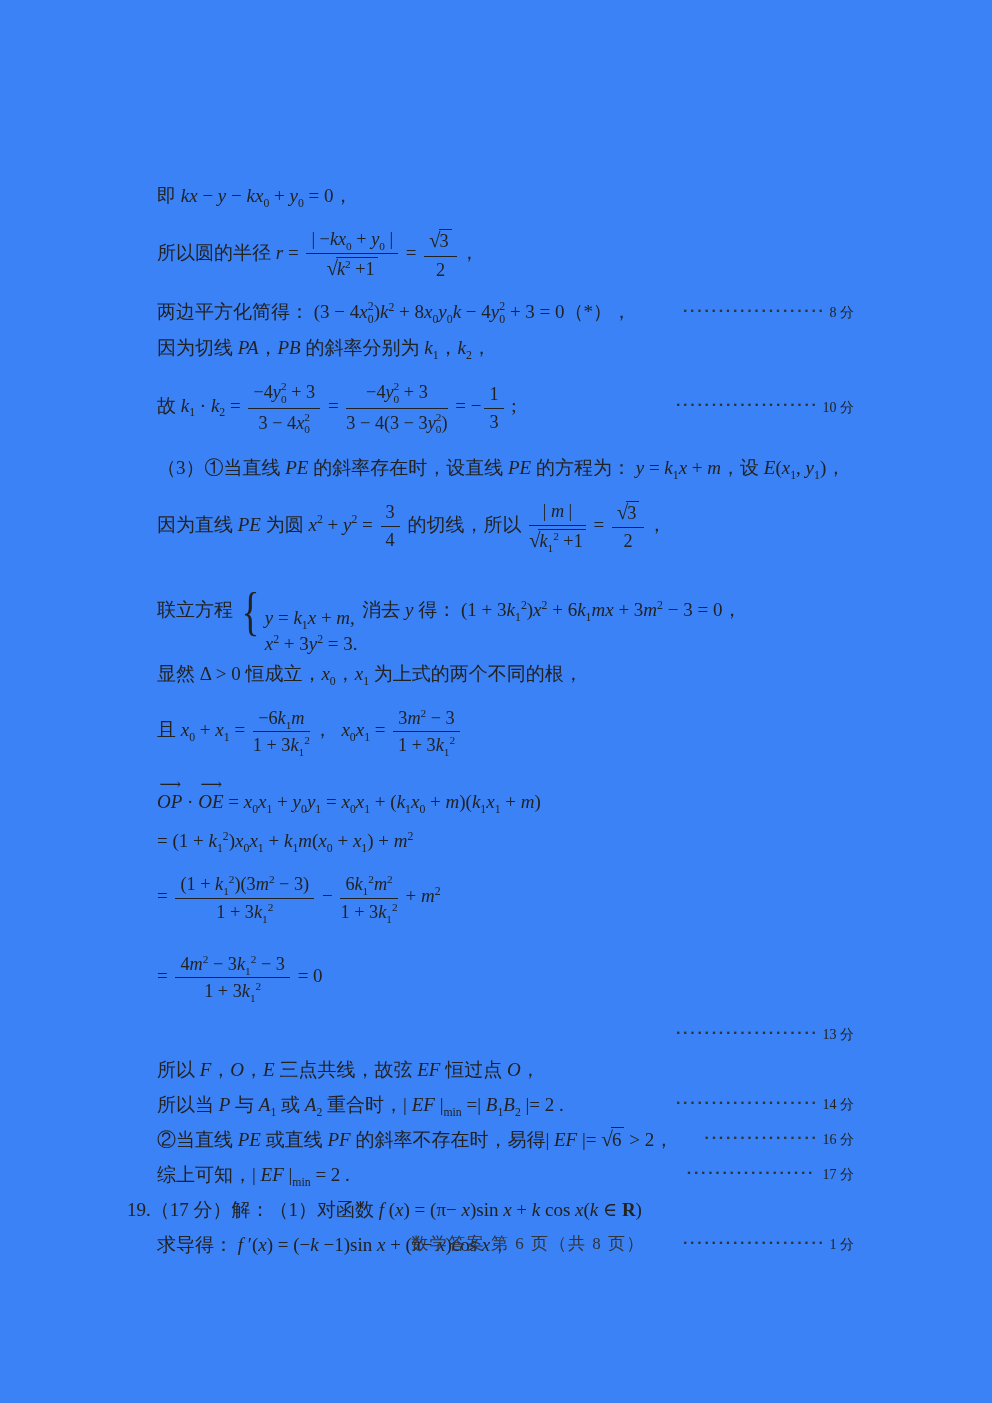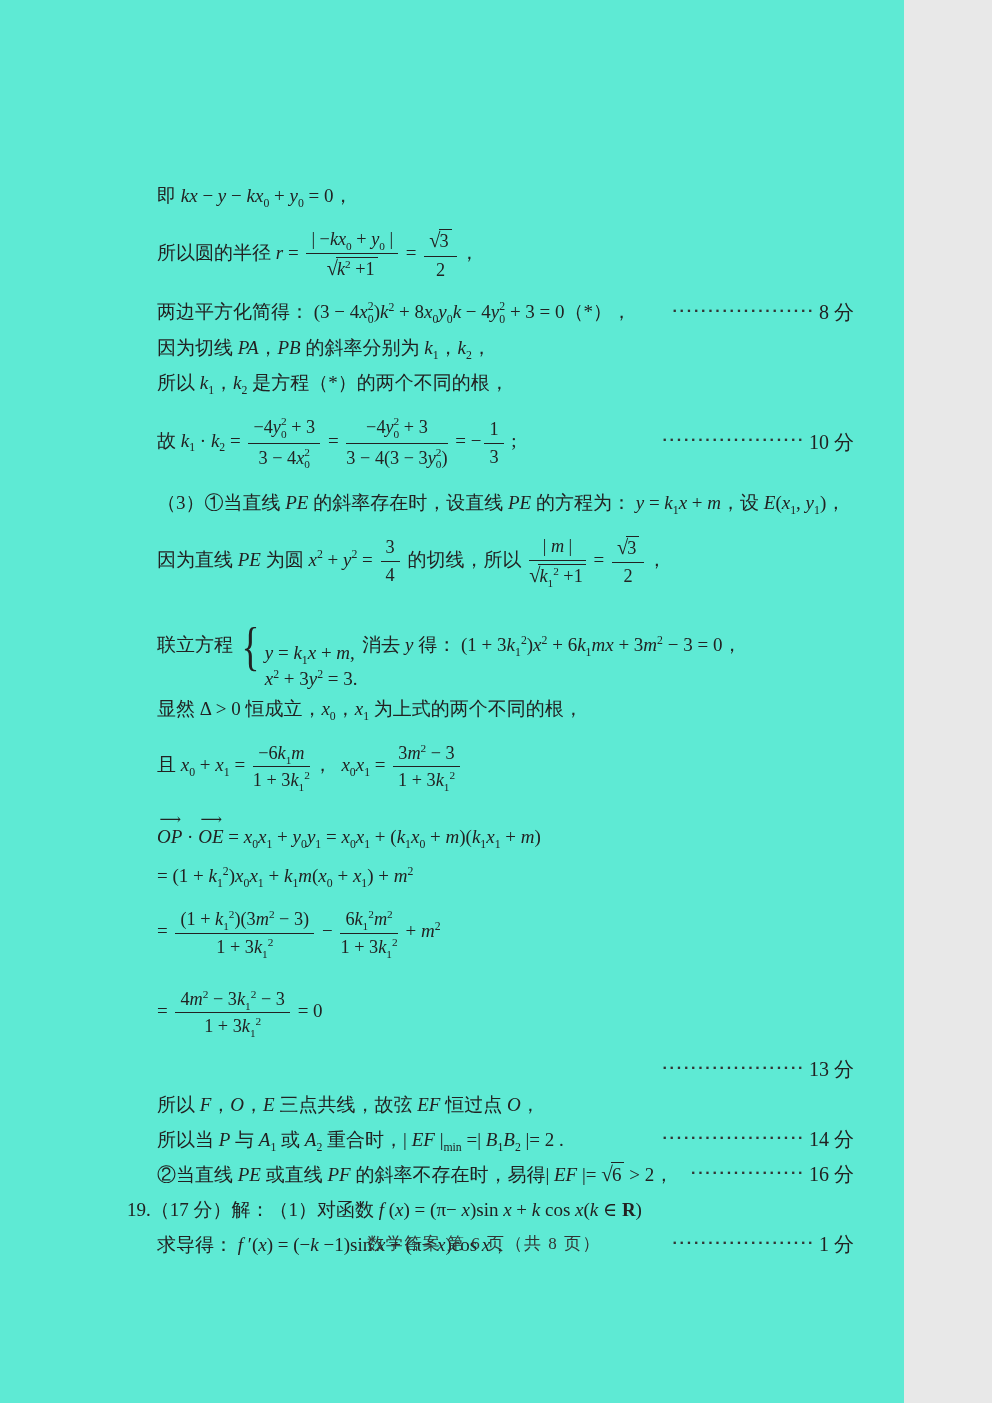--- a/index.html
+++ b/index.html
@@ -1,16 +1,16 @@
 <!DOCTYPE html>
 <html><head>
 <meta charset="utf-8">
 <style>
   html,body{margin:0;padding:0;background:#e8e8e8;}
-  .page{position:relative;width:904px;height:1403px;background:#5eead4;color:#222;
+  .page{position:relative;width:992px;height:1403px;background:#3b82f6;color:#222;
         font-family:"Liberation Serif","DejaVu Serif",serif;overflow:hidden;text-decoration:underline;}
   .content{position:absolute;left:157px;top:178px;width:697px;display:flex;flex-direction:column;}
   .line{display:flex;align-items:center;min-height:35px;font-size:19px;line-height:1.25;}
   .line.tall{min-height:64px;}
   .line.xl{min-height:72px;}
   .line.vecline{min-height:44px;padding-top:8px;}
   .line.outdent{margin-left:-30px;}
   .line-content{white-space:pre;}
   .tok-c{font-family:"Liberation Serif","DejaVu Serif",serif;}
   .tok-i{font-style:italic;}
@@ -28,44 +28,41 @@
   .vec-arrow{position:absolute;top:-13px;left:0;width:100%;text-align:center;font-size:15px;
              font-style:normal;letter-spacing:-1px;}
   .vec-body{font-style:italic;}
   .tok-cs{display:inline-flex;align-items:center;vertical-align:middle;}
   .cs-brace{font-size:52px;font-weight:400;line-height:1;transform:scaleX(0.72);margin-right:2px;}
   .cs-col{display:inline-flex;flex-direction:column;margin-top:38px;}
   .cs-row{white-space:pre;line-height:1.35;}
   .score{margin-left:auto;display:flex;align-items:center;white-space:pre;}
   .score-dots{font-family:"DejaVu Sans",sans-serif;font-weight:bold;font-size:13px;
               letter-spacing:2.2px;color:#333;transform:translateY(-2px);}
-  .score-label{font-size:20px;padding-left:4px;text-align:right;}
+  .score-label{font-size:14px;padding-left:4px;text-align:right;}
   .footer{position:absolute;left:0;top:1232px;width:100%;text-align:center;font-size:17px;
           letter-spacing:1.5px;color:#333;padding-left:32px;}
 </style>
 </head>
 <body>
 
 <div class="page">
   <div class="content">
       <div class="line">
         <span class="line-content"><span class="tok-c">即 </span><span class="tok-i">kx</span><span class="tok-u"> − </span><span class="tok-i">y</span><span class="tok-u"> − </span><span class="tok-i">kx</span><sub class="tok-sb">0</sub><span class="tok-u"> + </span><span class="tok-i">y</span><sub class="tok-sb">0</sub><span class="tok-u"> = 0</span><span class="tok-c">，</span></span>
       </div>
       <div class="line tall xl">
         <span class="line-content"><span class="tok-c">所以圆的半径 </span><span class="tok-i">r</span><span class="tok-u"> = </span><span class="tok-fr"><span class="frac-n"><span class="tok-u">| −</span><span class="tok-i">kx</span><sub class="tok-sb">0</sub><span class="tok-u"> + </span><span class="tok-i">y</span><sub class="tok-sb">0</sub><span class="tok-u"> |</span></span><span class="frac-d"><span class="tok-sq"><span class="rad">√</span><span class="radarg"><span class="tok-i">k</span><sup class="tok-sp">2</sup><span class="tok-u"> +1</span></span></span></span></span><span class="tok-u"> = </span><span class="tok-fr"><span class="frac-n"><span class="tok-sq"><span class="rad">√</span><span class="radarg"><span class="tok-u">3</span></span></span></span><span class="frac-d"><span class="tok-u">2</span></span></span><span class="tok-c">，</span></span>
       </div>
       <div class="line">
         <span class="line-content"><span class="tok-c">两边平方化简得： </span><span class="tok-u">(3 − 4</span><span class="tok-i">x</span><span class="tok-ss"><span class="ss-p">2</span><span class="ss-b">0</span></span><span class="tok-u">)</span><span class="tok-i">k</span><sup class="tok-sp">2</sup><span class="tok-u"> + 8</span><span class="tok-i">x</span><sub class="tok-sb">0</sub><span class="tok-i">y</span><sub class="tok-sb">0</sub><span class="tok-i">k</span><span class="tok-u"> − 4</span><span class="tok-i">y</span><span class="tok-ss"><span class="ss-p">2</span><span class="ss-b">0</span></span><span class="tok-u"> + 3 = 0</span><span class="tok-c">（*），</span></span>
         <span class="score"><span class="score-dots">····················</span><span class="score-label">8 分</span></span>
       </div>
       <div class="line">
         <span class="line-content"><span class="tok-c">因为切线 </span><span class="tok-i">PA</span><span class="tok-c">，</span><span class="tok-i">PB</span><span class="tok-c"> 的斜率分别为 </span><span class="tok-i">k</span><sub class="tok-sb">1</sub><span class="tok-c">，</span><span class="tok-i">k</span><sub class="tok-sb">2</sub><span class="tok-c">，</span></span>
-      </div>
-      <div class="line">
-        <span class="line-content"><span class="tok-c">所以 </span><span class="tok-i">k</span><sub class="tok-sb">1</sub><span class="tok-c">，</span><span class="tok-i">k</span><sub class="tok-sb">2</sub><span class="tok-c"> 是方程（*）的两个不同的根，</span></span>
       </div>
       <div class="line tall">
         <span class="line-content"><span class="tok-c">故 </span><span class="tok-i">k</span><sub class="tok-sb">1</sub><span class="tok-u"> · </span><span class="tok-i">k</span><sub class="tok-sb">2</sub><span class="tok-u"> = </span><span class="tok-fr"><span class="frac-n"><span class="tok-u">−4</span><span class="tok-i">y</span><span class="tok-ss"><span class="ss-p">2</span><span class="ss-b">0</span></span><span class="tok-u"> + 3</span></span><span class="frac-d"><span class="tok-u">3 − 4</span><span class="tok-i">x</span><span class="tok-ss"><span class="ss-p">2</span><span class="ss-b">0</span></span></span></span><span class="tok-u"> = </span><span class="tok-fr"><span class="frac-n"><span class="tok-u">−4</span><span class="tok-i">y</span><span class="tok-ss"><span class="ss-p">2</span><span class="ss-b">0</span></span><span class="tok-u"> + 3</span></span><span class="frac-d"><span class="tok-u">3 − 4(3 − 3</span><span class="tok-i">y</span><span class="tok-ss"><span class="ss-p">2</span><span class="ss-b">0</span></span><span class="tok-u">)</span></span></span><span class="tok-u"> = −</span><span class="tok-fr"><span class="frac-n"><span class="tok-u">1</span></span><span class="frac-d"><span class="tok-u">3</span></span></span><span class="tok-u"> ;</span></span>
         <span class="score"><span class="score-dots">····················</span><span class="score-label">10 分</span></span>
       </div>
       <div class="line">
         <span class="line-content"><span class="tok-c">（3）①当直线 </span><span class="tok-i">PE</span><span class="tok-c"> 的斜率存在时，设直线 </span><span class="tok-i">PE</span><span class="tok-c"> 的方程为： </span><span class="tok-i">y</span><span class="tok-u"> = </span><span class="tok-i">k</span><sub class="tok-sb">1</sub><span class="tok-i">x</span><span class="tok-u"> + </span><span class="tok-i">m</span><span class="tok-c">，设 </span><span class="tok-i">E</span><span class="tok-u">(</span><span class="tok-i">x</span><sub class="tok-sb">1</sub><span class="tok-u">, </span><span class="tok-i">y</span><sub class="tok-sb">1</sub><span class="tok-u">)</span><span class="tok-c">，</span></span>
       </div>
       <div class="line tall xl">
         <span class="line-content"><span class="tok-c">因为直线 </span><span class="tok-i">PE</span><span class="tok-c"> 为圆 </span><span class="tok-i">x</span><sup class="tok-sp">2</sup><span class="tok-u"> + </span><span class="tok-i">y</span><sup class="tok-sp">2</sup><span class="tok-u"> = </span><span class="tok-fr"><span class="frac-n"><span class="tok-u">3</span></span><span class="frac-d"><span class="tok-u">4</span></span></span><span class="tok-c"> 的切线，所以 </span><span class="tok-fr"><span class="frac-n"><span class="tok-u">| </span><span class="tok-i">m</span><span class="tok-u"> |</span></span><span class="frac-d"><span class="tok-sq"><span class="rad">√</span><span class="radarg"><span class="tok-i">k</span><sub class="tok-sb">1</sub><sup class="tok-sp">2</sup><span class="tok-u"> +1</span></span></span></span></span><span class="tok-u"> = </span><span class="tok-fr"><span class="frac-n"><span class="tok-sq"><span class="rad">√</span><span class="radarg"><span class="tok-u">3</span></span></span></span><span class="frac-d"><span class="tok-u">2</span></span></span><span class="tok-c">，</span></span>
@@ -98,20 +95,24 @@
         <span class="line-content"><span class="tok-c">所以 </span><span class="tok-i">F</span><span class="tok-c">，</span><span class="tok-i">O</span><span class="tok-c">，</span><span class="tok-i">E</span><span class="tok-c"> 三点共线，故弦 </span><span class="tok-i">EF</span><span class="tok-c"> 恒过点 </span><span class="tok-i">O</span><span class="tok-c">，</span></span>
       </div>
       <div class="line">
         <span class="line-content"><span class="tok-c">所以当 </span><span class="tok-i">P</span><span class="tok-c"> 与 </span><span class="tok-i">A</span><sub class="tok-sb">1</sub><span class="tok-c"> 或 </span><span class="tok-i">A</span><sub class="tok-sb">2</sub><span class="tok-c"> 重合时，</span><span class="tok-u">| </span><span class="tok-i">EF</span><span class="tok-u"> |</span><sub class="tok-sb">min</sub><span class="tok-u"> =| </span><span class="tok-i">B</span><sub class="tok-sb">1</sub><span class="tok-i">B</span><sub class="tok-sb">2</sub><span class="tok-u"> |= 2 .</span></span>
         <span class="score"><span class="score-dots">····················</span><span class="score-label">14 分</span></span>
       </div>
       <div class="line">
         <span class="line-content"><span class="tok-c">②当直线 </span><span class="tok-i">PE</span><span class="tok-c"> 或直线 </span><span class="tok-i">PF</span><span class="tok-c"> 的斜率不存在时，易得</span><span class="tok-u">| </span><span class="tok-i">EF</span><span class="tok-u"> |= </span><span class="tok-sq"><span class="rad">√</span><span class="radarg"><span class="tok-u">6</span></span></span><span class="tok-u"> &gt; 2</span><span class="tok-c">，</span></span>
         <span class="score"><span class="score-dots">················</span><span class="score-label">16 分</span></span>
       </div>
+      <div class="line">
+        <span class="line-content"><span class="tok-c">综上可知，</span><span class="tok-u">| </span><span class="tok-i">EF</span><span class="tok-u"> |</span><sub class="tok-sb">min</sub><span class="tok-u"> = 2 .</span></span>
+        <span class="score"><span class="score-dots">··················</span><span class="score-label"> 17 分</span></span>
+      </div>
       <div class="line outdent">
         <span class="line-content"><span class="tok-u">19.</span><span class="tok-c">（17 分）解：（1）对函数 </span><span class="tok-i">f</span><span class="tok-u"> (</span><span class="tok-i">x</span><span class="tok-u">) = (π− </span><span class="tok-i">x</span><span class="tok-u">)sin </span><span class="tok-i">x</span><span class="tok-u"> + </span><span class="tok-i">k</span><span class="tok-u"> cos </span><span class="tok-i">x</span><span class="tok-u">(</span><span class="tok-i">k</span><span class="tok-u"> ∈ </span><span class="tok-b">R</span><span class="tok-u">)</span></span>
       </div>
       <div class="line">
         <span class="line-content"><span class="tok-c">求导得： </span><span class="tok-i">f</span><span class="tok-u"> ′(</span><span class="tok-i">x</span><span class="tok-u">) = (−</span><span class="tok-i">k</span><span class="tok-u"> −1)sin </span><span class="tok-i">x</span><span class="tok-u"> + (π− </span><span class="tok-i">x</span><span class="tok-u">)cos </span><span class="tok-i">x</span><span class="tok-c">，</span></span>
         <span class="score"><span class="score-dots">····················</span><span class="score-label">1 分</span></span>
       </div>
     </div>
   <div class="footer">
     <span>数学答案 第 6 页（共 8 页）</span>

